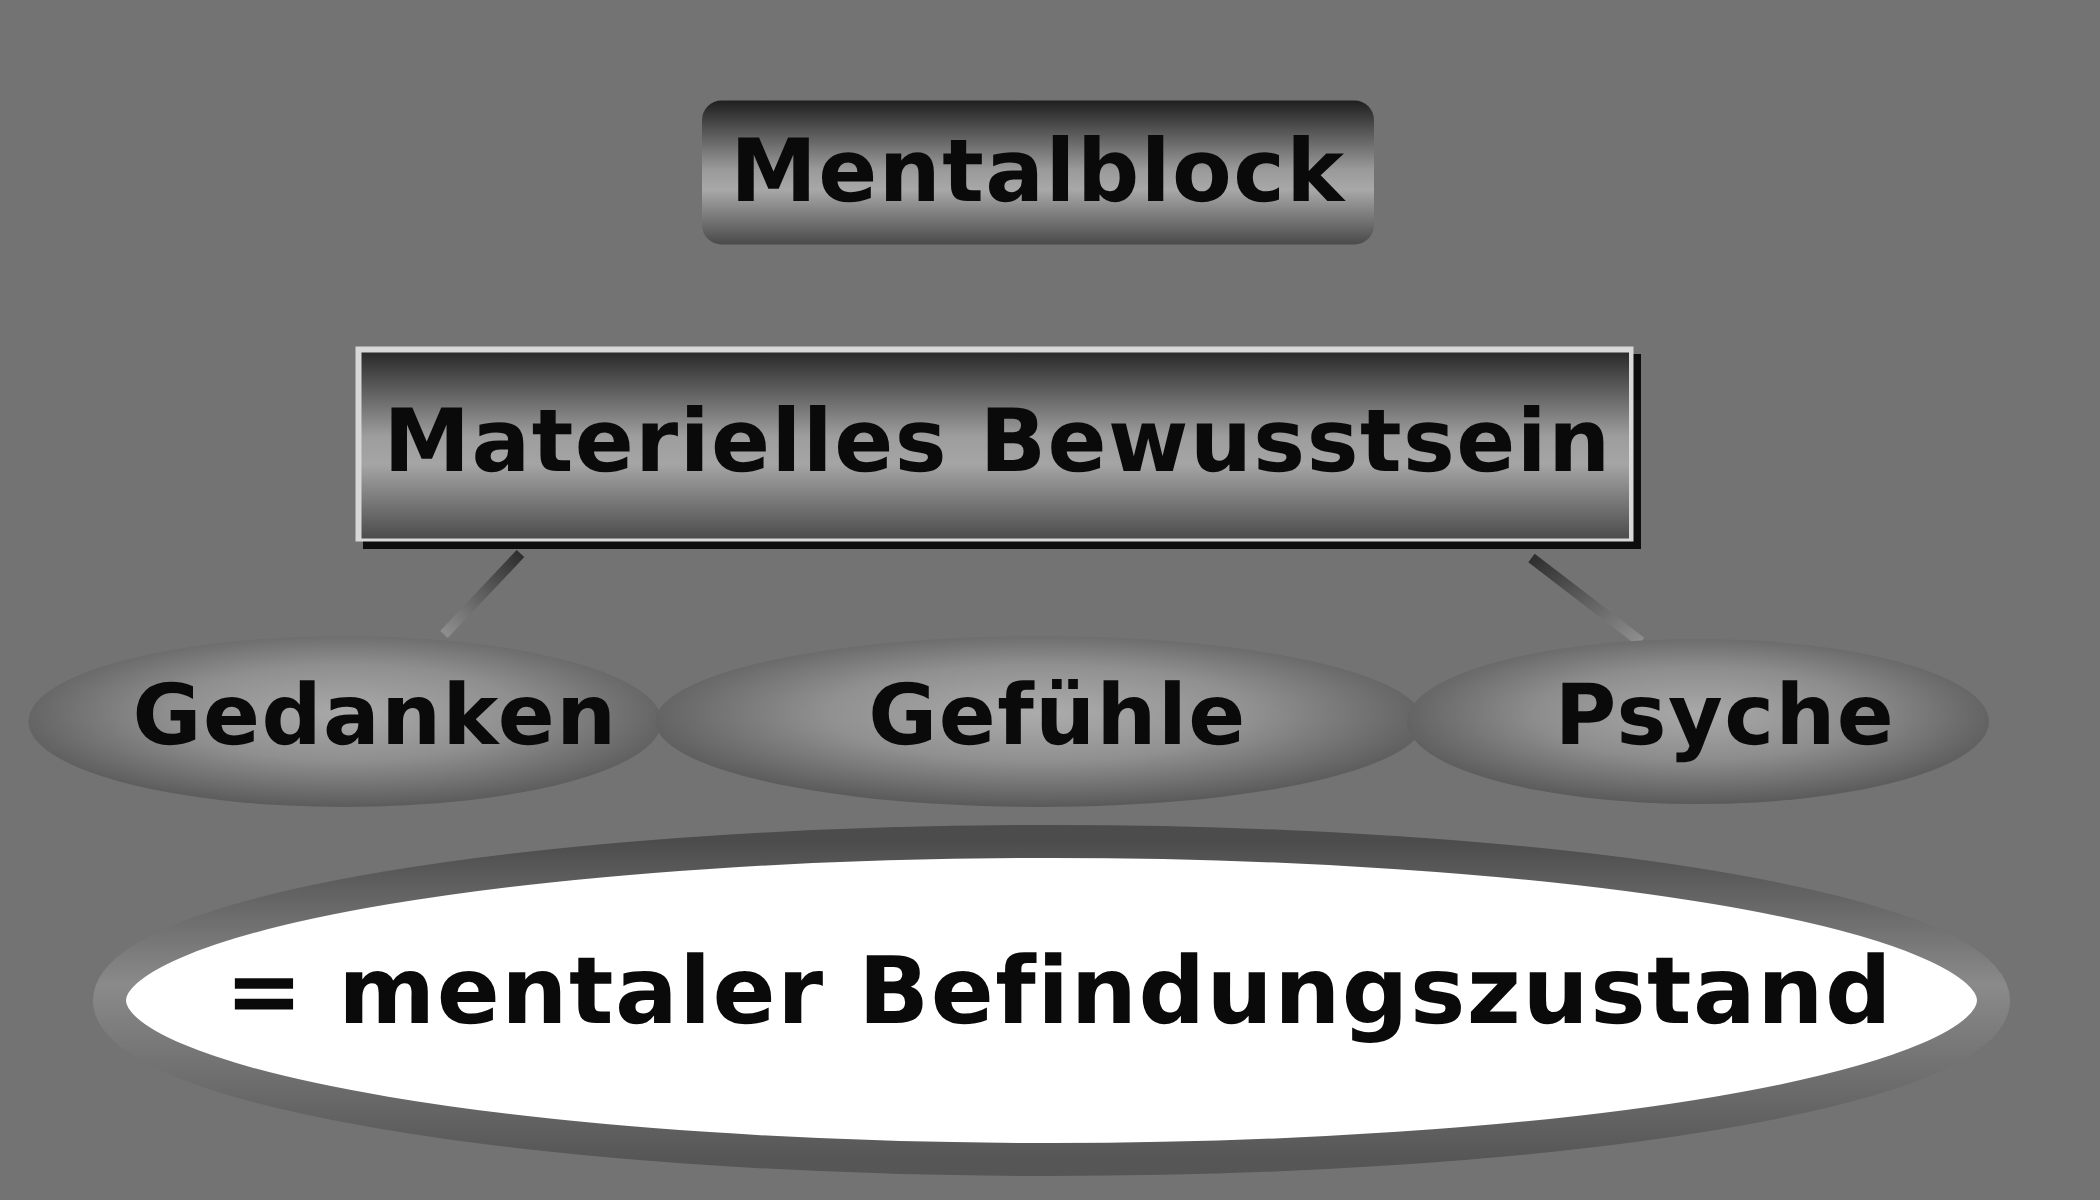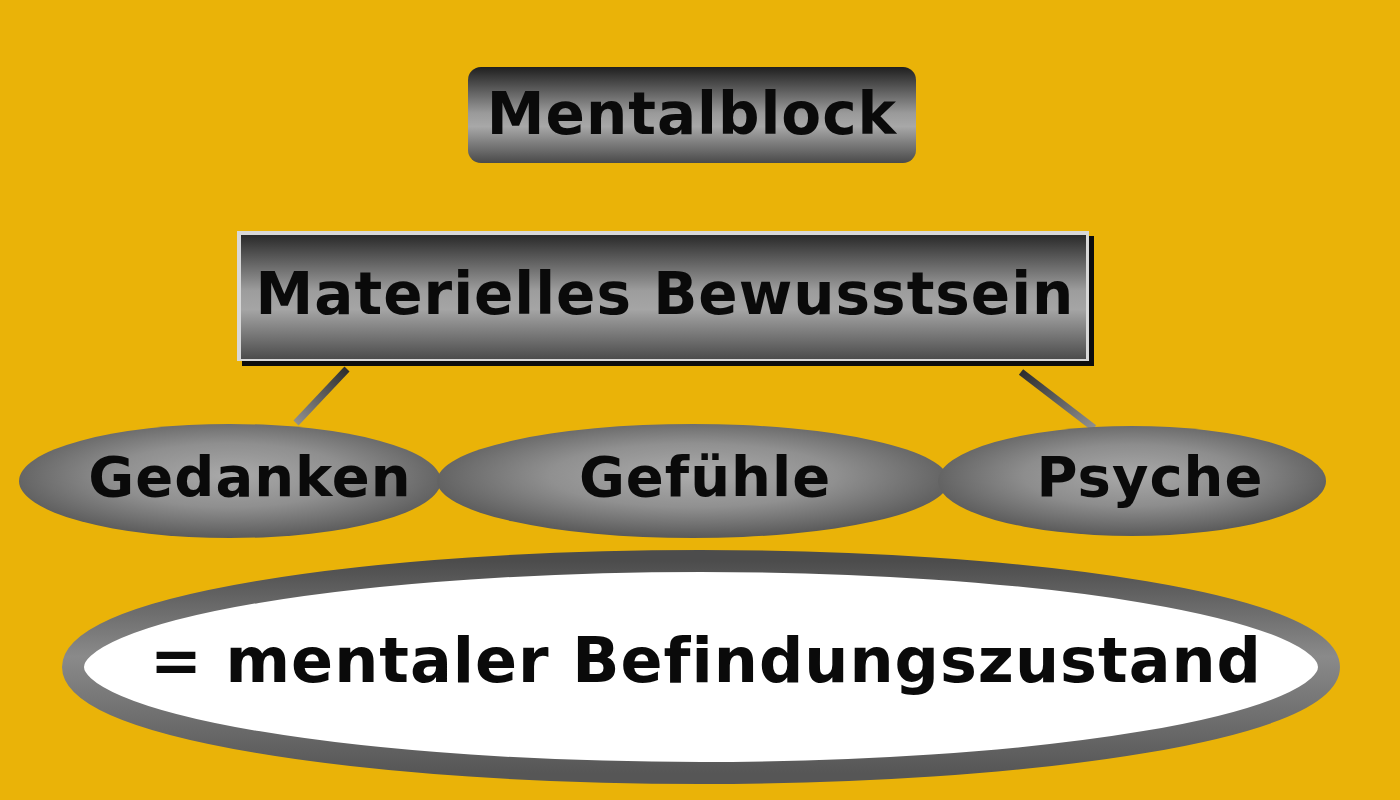--- a/index.html
+++ b/index.html
@@ -11,21 +11,21 @@
   body {
     width: 1400px;
     height: 800px;
     overflow: hidden;
     font-family: "DejaVu Sans", sans-serif;
   }
   #diagram-canvas {
     position: relative;
     width: 1400px;
     height: 800px;
-    background: #eab308;
+    background: #737373;
   }
   #diagram-svg {
     position: absolute;
     left: 0;
     top: 0;
     width: 1400px;
     height: 800px;
     display: block;
   }
   .node-text {

